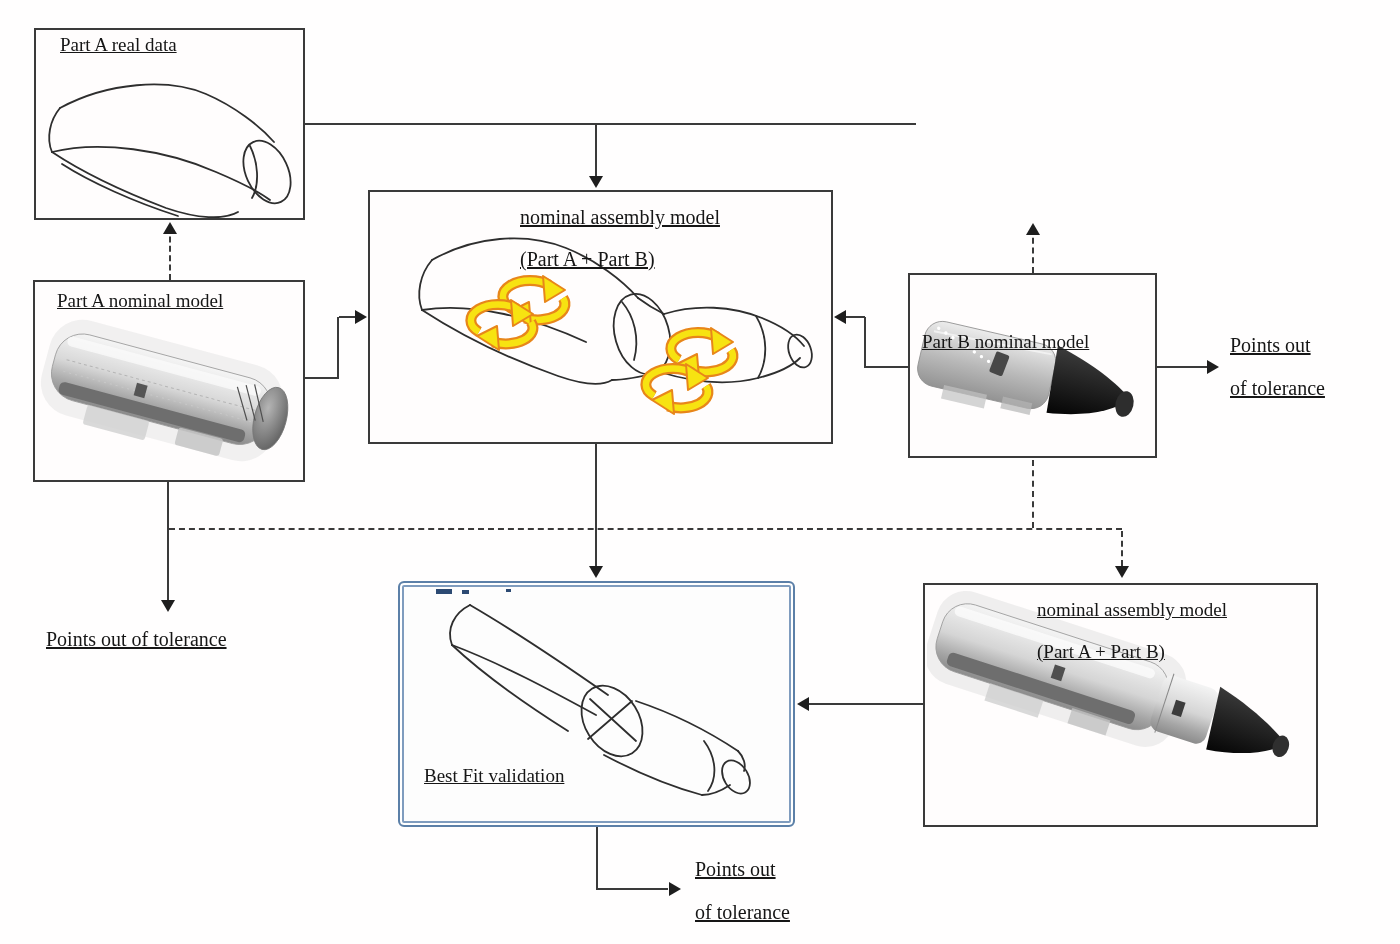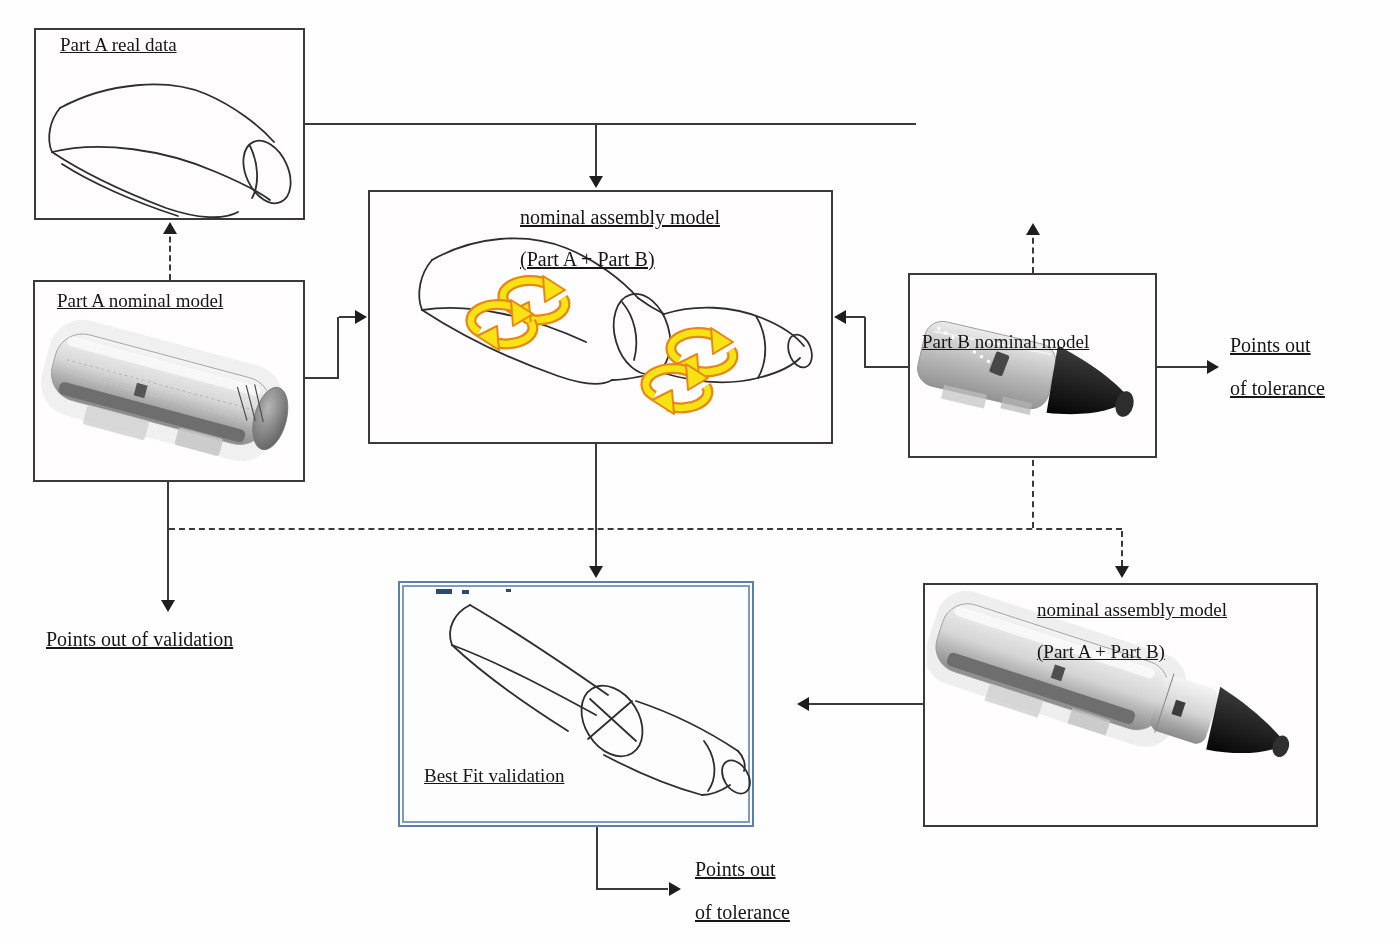--- a/index.html
+++ b/index.html
@@ -138,21 +138,21 @@
       <path class="wf" d="M238,160 C254,160 270,156 286,152"></path>
       <use href="#rot" transform="translate(163,80)"></use>
       <use href="#rot" transform="translate(131,104)"></use>
       <use href="#rot" transform="translate(331,132)"></use>
       <use href="#rot" transform="translate(306,168)"></use>
     </svg>
     <div class="lbl center" style="left:150px;top:14px;width:300px;font-size:20px;">nominal assembly model</div>
     <div class="lbl center" style="left:150px;top:56px;width:300px;font-size:20px;">(Part A + Part B)</div>
   </div>
 
-  <div class="bluebox" style="left:398px;top:581px;width:356px;height:246px;">
+  <div class="bluebox" style="left:398px;top:581px;width:397px;height:246px;border-radius:6px;">
     <svg style="left:6px;top:6px;" width="385" height="234" viewBox="0 0 385 234">
       <rect x="30" y="0" width="16" height="5" fill="#2c4a73"></rect>
       <rect x="56" y="1" width="7" height="4" fill="#2c4a73"></rect>
       <rect x="100" y="0" width="5" height="3" fill="#2c4a73"></rect>
       <path class="wf" d="M64,16 C112,44 162,78 202,106"></path>
       <path class="wf" d="M64,16 C48,24 40,40 46,56"></path>
       <path class="wf" d="M46,56 C94,74 146,102 190,126"></path>
       <path class="wf" d="M46,56 C80,88 124,118 162,142"></path>
       <ellipse class="wf" cx="206" cy="132" rx="27" ry="38" transform="rotate(-32 206 132)"></ellipse>
       <path class="wf" d="M184,110 L230,152"></path>
@@ -230,20 +230,20 @@
   <div class="ah down" style="left:1115px;top:566px;"></div>
   <div class="ah down" style="left:161px;top:600px;"></div>
   <div class="ah left" style="left:797px;top:697px;"></div>
   <div class="ah right" style="left:669px;top:882px;"></div>
 
   <div class="out" style="left:1230px;top:324px;">
     <div>Points out</div>
     <div>of tolerance</div>
   </div>
   <div class="out" style="left:46px;top:618px;">
-    <div>Points out of validation</div>
+    <div>Points out of tolerance</div>
   </div>
   <div class="out" style="left:695px;top:848px;">
     <div>Points out</div>
     <div>of tolerance</div>
   </div>
 
 </div>
 
 </body></html>

